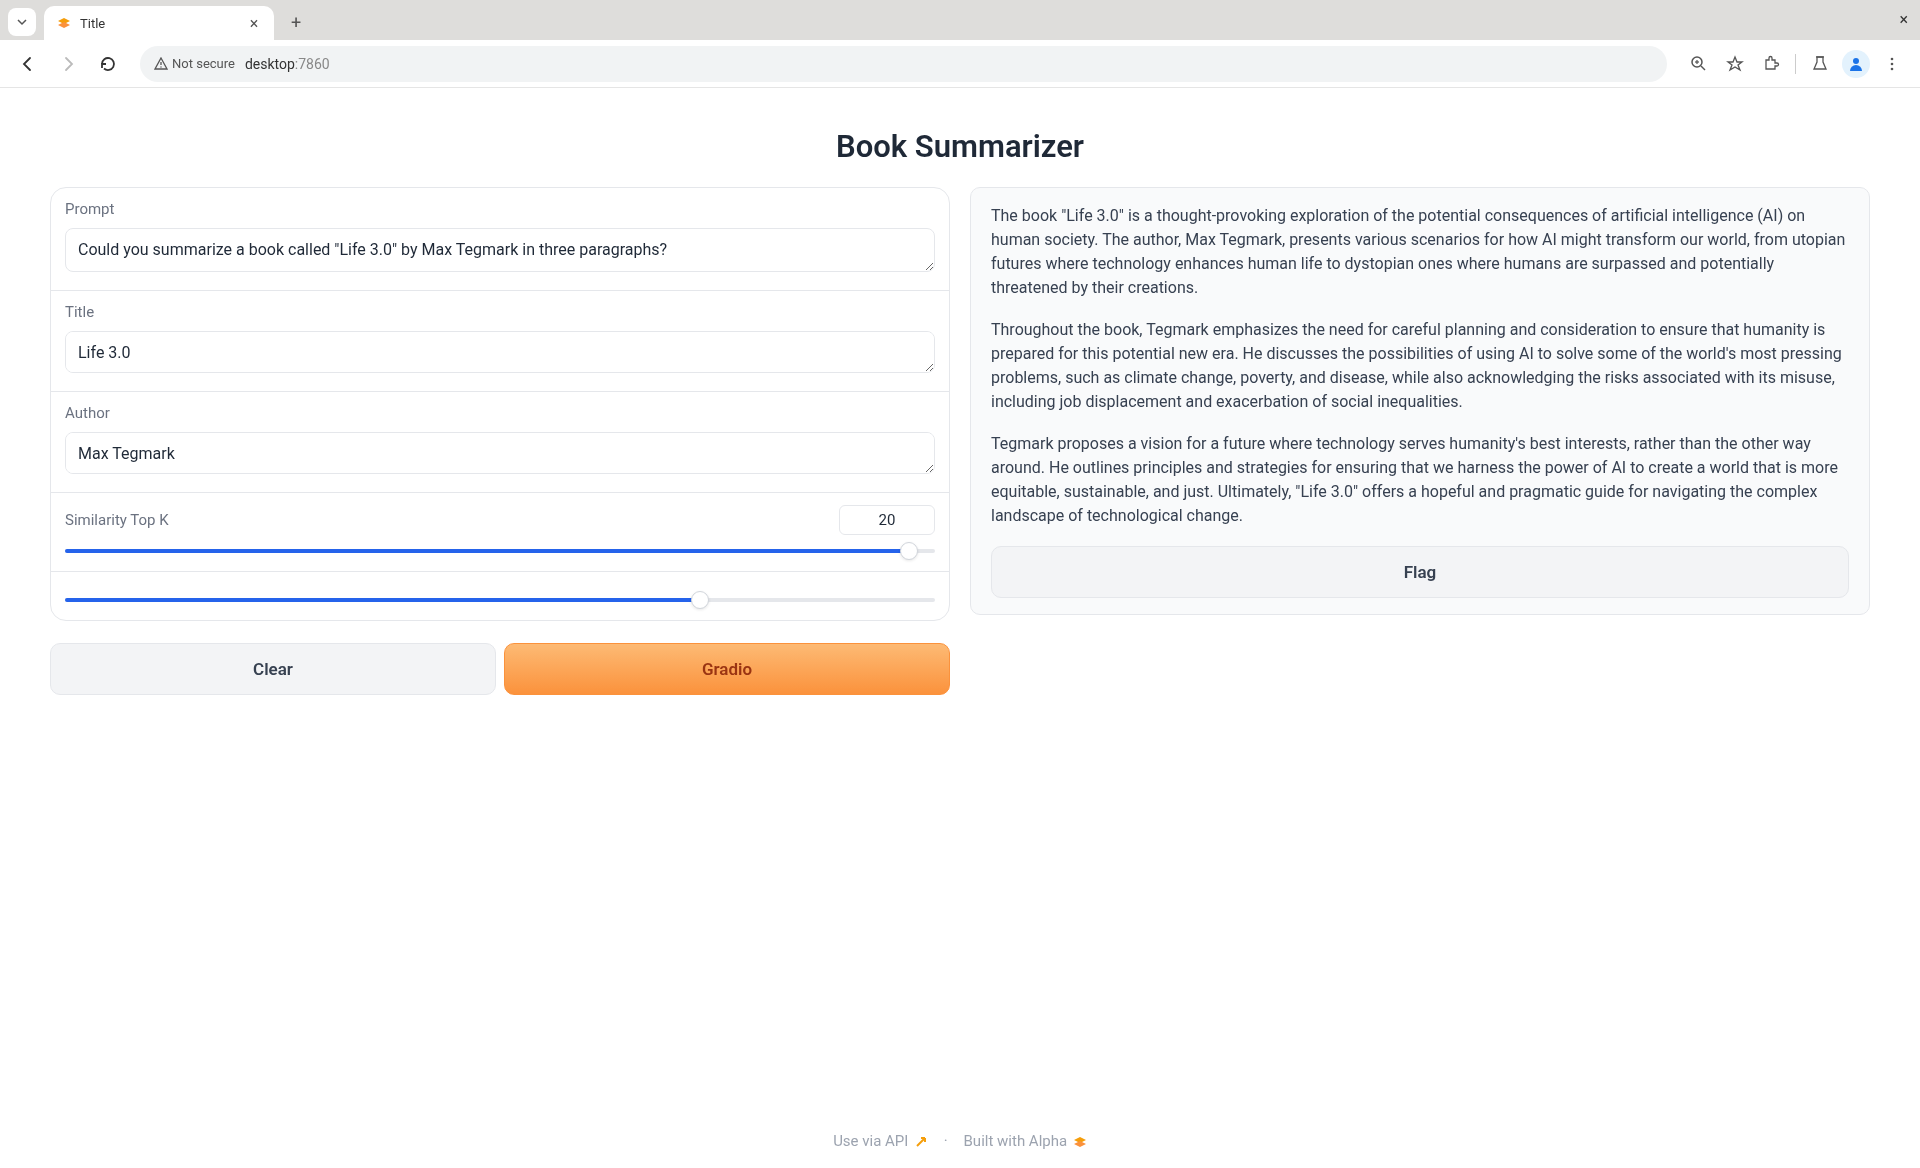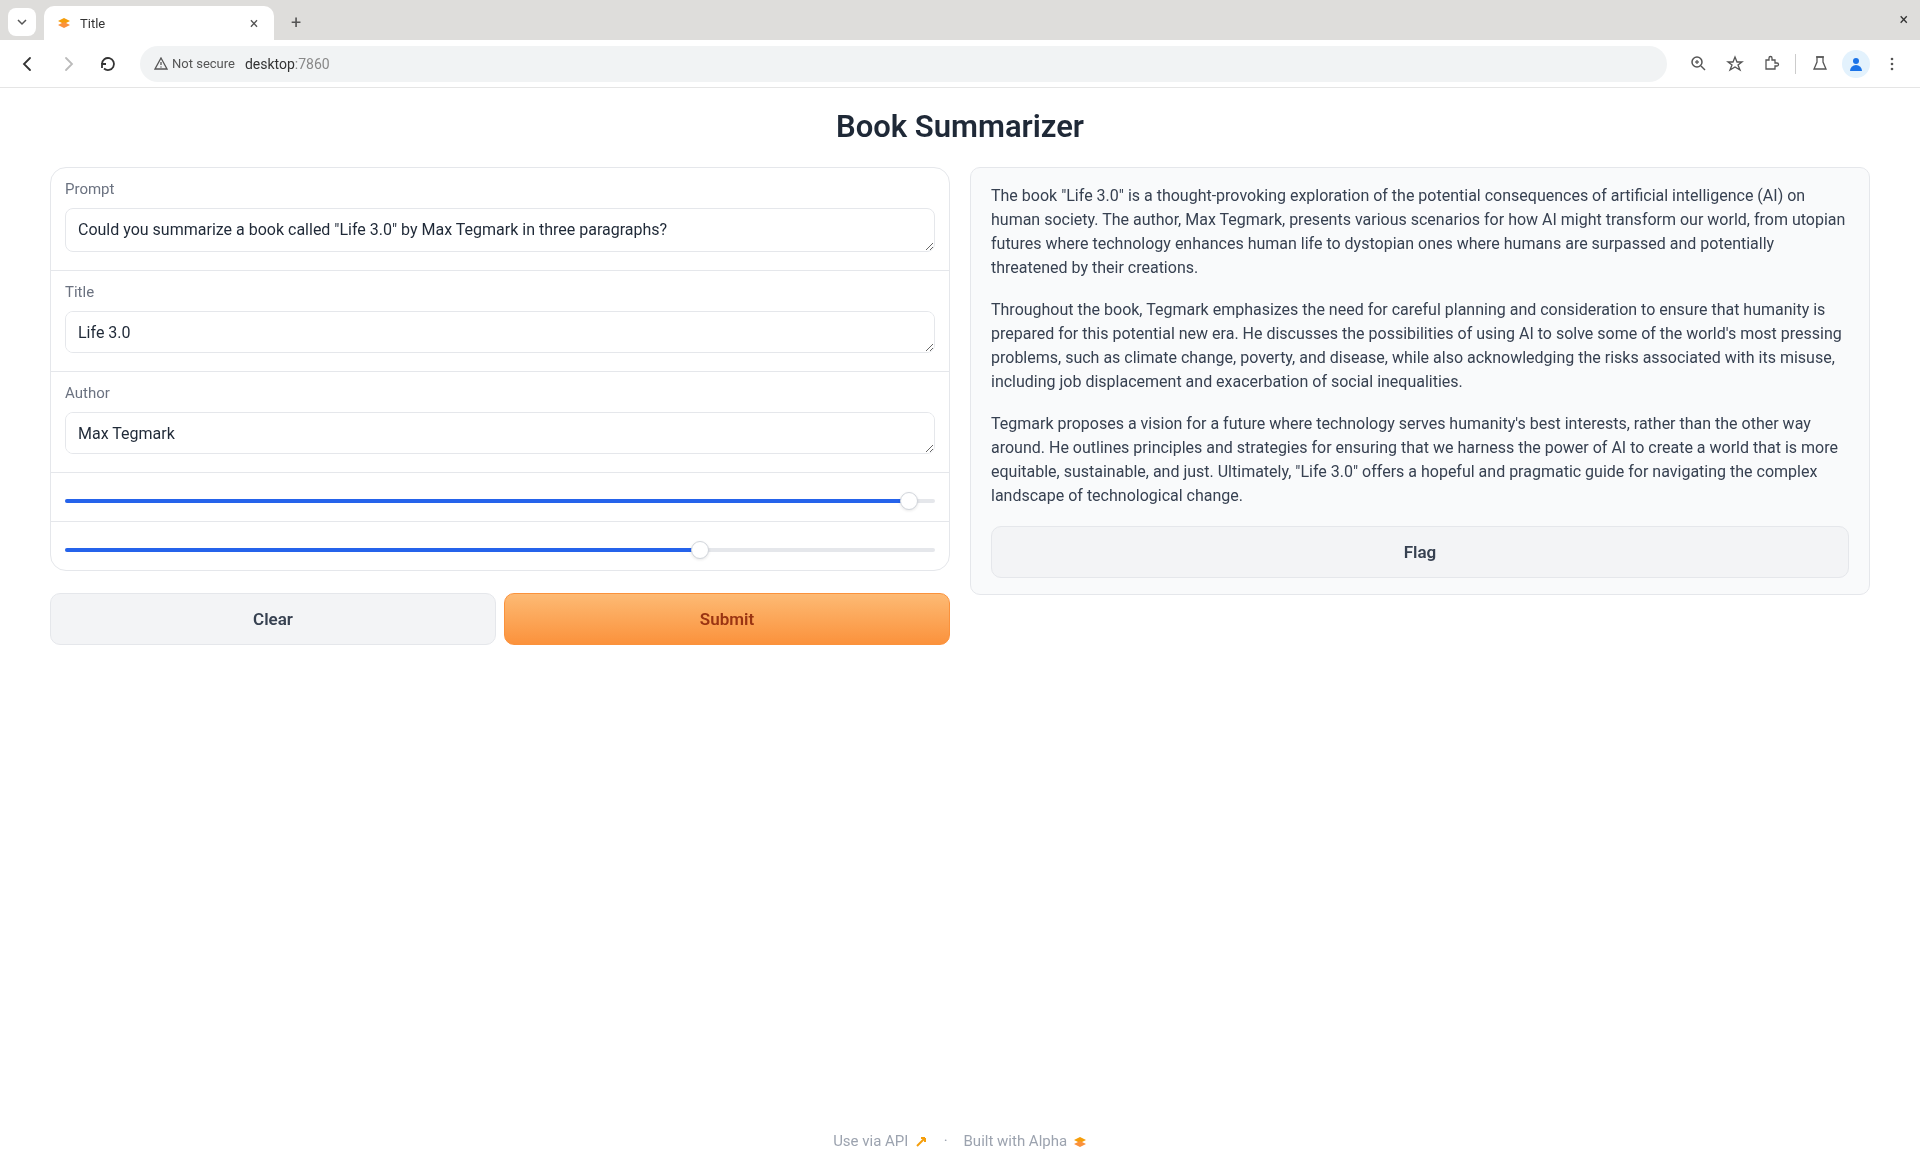--- a/index.html
+++ b/index.html
@@ -167,20 +167,21 @@
     
     .page-content {
       padding: 20px 50px 0 50px;
     }
     .page-title {
       text-align: center;
       font-size: 31px;
       font-weight: 600;
       color: #1f2937;
       margin-bottom: 22px;
+      margin-top: 20px;
     }
     .main-layout {
       display: flex;
       gap: 20px;
     }
     .left-col, .right-col {
       flex: 1;
     }
     .form-panel {
       background: #fff;
@@ -456,36 +457,40 @@
         </div>
         <div class="form-group">
           <label class="form-label">Title</label>
           <textarea class="form-textarea single" rows="1" style="">Life 3.0</textarea>
         </div>
         <div class="form-group">
           <label class="form-label">Author</label>
           <textarea class="form-textarea single" rows="1" style="">Max Tegmark</textarea>
         </div>
         <div class="slider-group">
+          <div class="slider-header">
+            <span class="slider-label">Similarity Top K</span>
+            <input class="slider-value" value="20" style="">
+          </div>
           <div class="slider-track">
             <div class="slider-fill" style="width:97%"></div>
             <div class="slider-thumb" style="left:97%"></div>
           </div>
         </div>
         <div class="slider-group">
           <div class="slider-track">
             <div class="slider-fill" style="width:73%"></div>
             <div class="slider-thumb" style="left:73%"></div>
           </div>
         </div>
       </div>
 
       <div class="button-row">
         <button class="btn btn-clear">Clear</button>
-        <button class="btn btn-submit">Submit</button>
+        <button class="btn btn-submit">Gradio</button>
       </div>
     </div>
 
     <div class="right-col">
       <div class="output-panel">
         <div class="output-text">
           <p>The book "Life 3.0" is a thought-provoking exploration of the potential consequences of artificial intelligence (AI) on human society. The author, Max Tegmark, presents various scenarios for how AI might transform our world, from utopian futures where technology enhances human life to dystopian ones where humans are surpassed and potentially threatened by their creations.</p>
           <p>Throughout the book, Tegmark emphasizes the need for careful planning and consideration to ensure that humanity is prepared for this potential new era. He discusses the possibilities of using AI to solve some of the world's most pressing problems, such as climate change, poverty, and disease, while also acknowledging the risks associated with its misuse, including job displacement and exacerbation of social inequalities.</p>
           <p>Tegmark proposes a vision for a future where technology serves humanity's best interests, rather than the other way around. He outlines principles and strategies for ensuring that we harness the power of AI to create a world that is more equitable, sustainable, and just. Ultimately, "Life 3.0" offers a hopeful and pragmatic guide for navigating the complex landscape of technological change.</p>
         </div>

